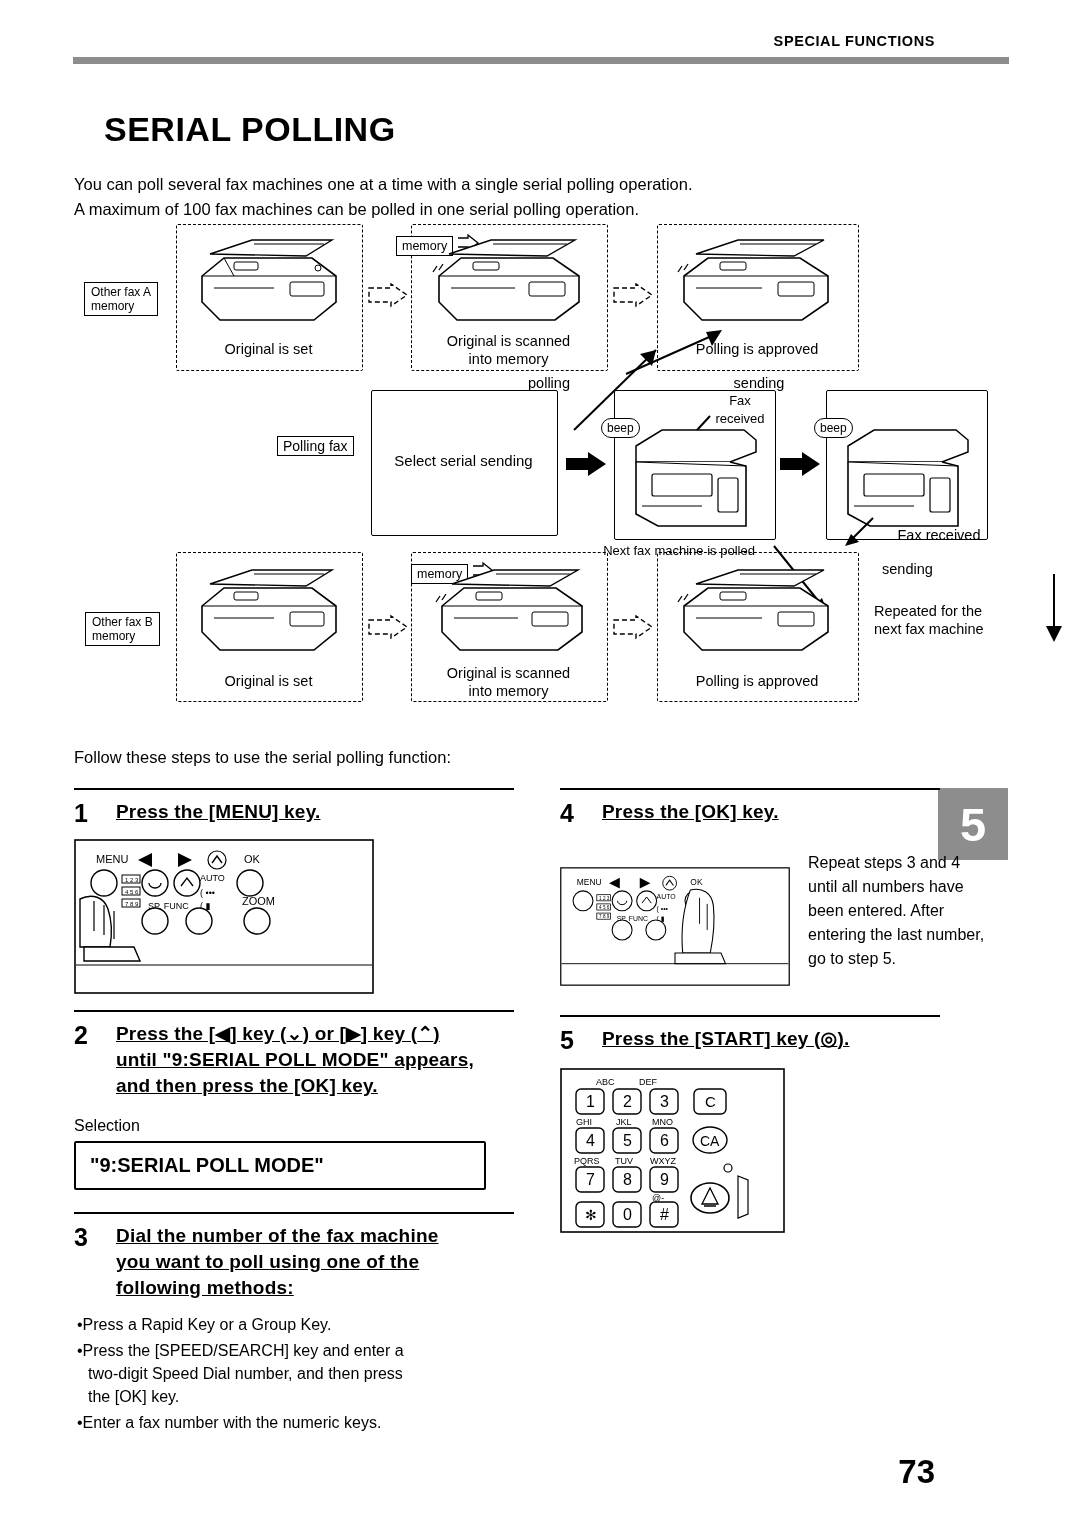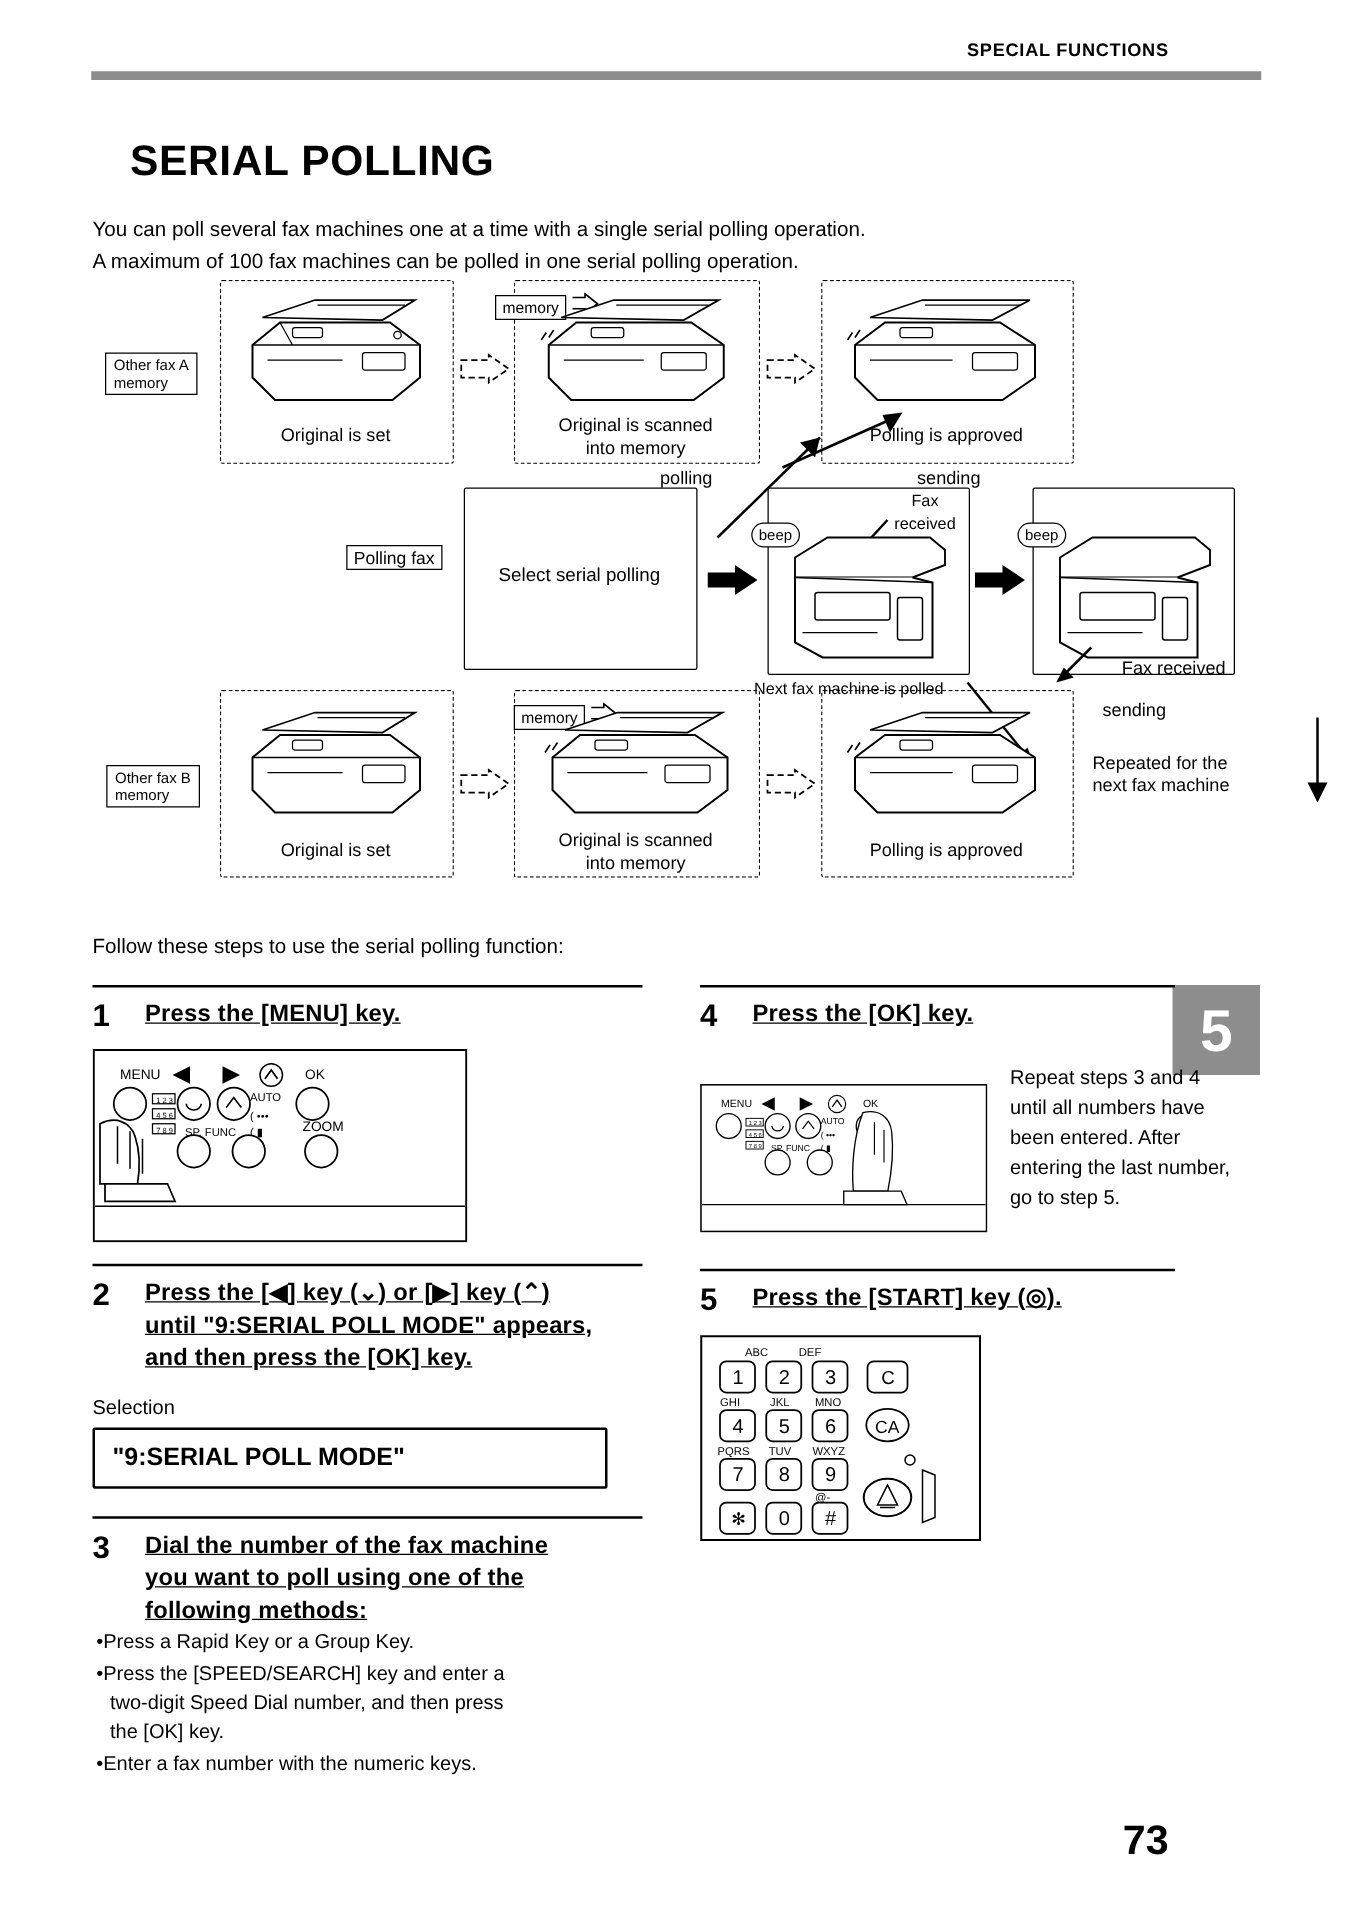--- a/index.html
+++ b/index.html
@@ -67,21 +67,21 @@
   .step-head{position:relative;padding-left:42px;margin-top:9px;}
   .step-num{
     position:absolute;left:0;top:1px;
     font-size:25px;font-weight:bold;line-height:26px;
   }
   .step-title{
     font-size:19px;font-weight:bold;line-height:26px;letter-spacing:.2px;text-decoration:underline;
   }
 
   .bodytext{font-size:16px;line-height:24px;margin-top:10px;}
-  .bullets{font-size:16px;line-height:23px;margin-top:0;}
+  .bullets{font-size:16px;line-height:23px;margin-top:12px;}
   .bullets div{padding-left:14px;text-indent:-11px;}
 
   .sel-label{font-size:16px;margin-top:18px;margin-bottom:6px;}
   .lcd{
     border:2.5px solid #000;border-radius:2px;
     font-size:20px;font-weight:bold;padding:11px 14px;width:calc(100% - 60px);
   }
 
   
   .chapnum{
@@ -197,21 +197,21 @@
       </svg>
     </div>
     <div class="arrowsvg" style="left:546px;top:100px;">
       <svg width="110" height="60" viewBox="0 0 110 60">
         <path d="M6 52 L96 12" stroke="#000" stroke-width="2" fill="none"></path>
         <path d="M102 8 L86 10 L92 24 Z" fill="#000"></path>
       </svg>
     </div>
 
     <div class="solid" style="left:297px;top:168px;width:185px;height:144px;"></div>
-    <div class="cap" style="left:297px;top:230px;width:185px;font-size:15px;">Select serial polling</div>
+    <div class="cap" style="left:297px;top:230px;width:185px;font-size:15px;">Select serial sending</div>
     <div class="boxlbl" style="left:203px;top:214px;font-size:14px;">Polling fax</div>
 
     <div class="arrowsvg" style="left:492px;top:228px;">
       <svg width="42" height="28" viewBox="0 0 42 28">
           <path d="M0 8 L22 8 L22 2 L40 14 L22 26 L22 20 L0 20 Z" fill="#000"></path>
         </svg>
     </div>
 
     <div class="solid" style="left:540px;top:168px;width:160px;height:148px;"></div>
     <div class="boxlbl" style="left:527px;top:196px;border-radius:10px;font-size:12px;">beep</div>

